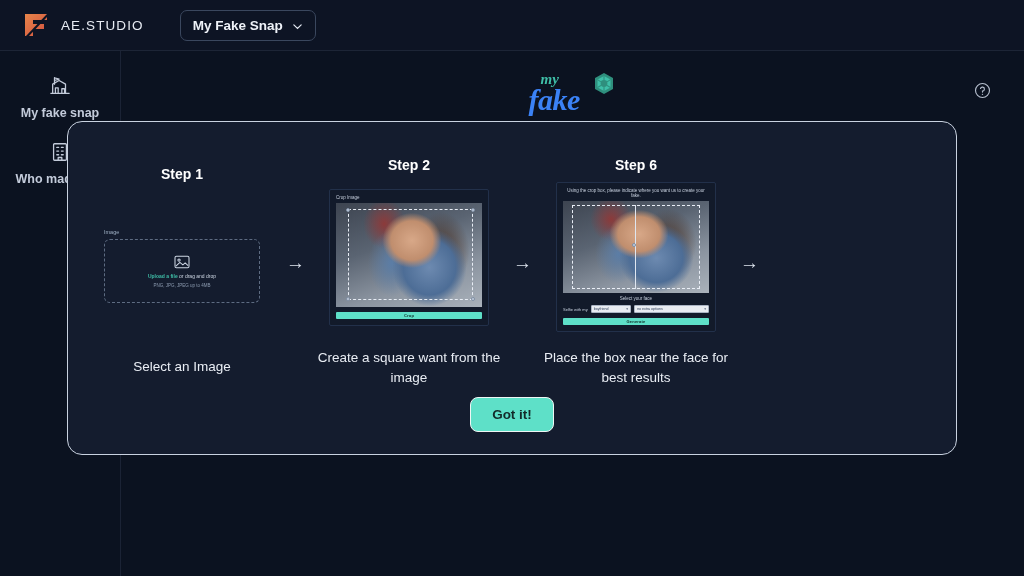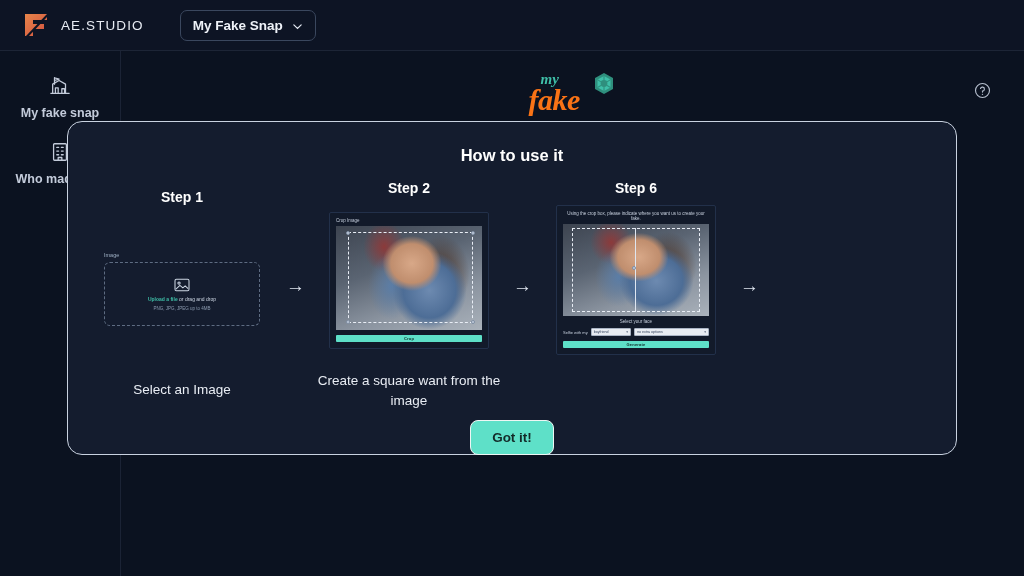--- a/index.html
+++ b/index.html
@@ -59,21 +59,21 @@
     position: absolute; top: 20px; left: 50%; transform: translateX(-50%);
     width: 92px; height: 48px;
   }
   .logo-my {
     position: absolute; left: 14px; top: 0px;
     color: #3fbfa8; font-size: 15px; font-style: italic;
     font-family: "Liberation Serif", serif; font-weight: bold;
   }
   .logo-fake {
     position: absolute; left: 2px; top: 12px;
-    color: #f97316; font-size: 30px; font-style: italic;
+    color: #3b82f6; font-size: 30px; font-style: italic;
     font-family: "Liberation Serif", serif; font-weight: bold;
     letter-spacing: -0.5px;
   }
   .logo-shutter { position: absolute; right: 2px; top: 0px; width: 26px; height: 26px; }
   .help-btn {
     position: absolute; top: 31px; right: 33px;
     width: 17px; height: 17px; cursor: pointer;
   }
 
   
@@ -275,21 +275,20 @@
       <svg width="17" height="17" viewBox="0 0 18 18" fill="none" stroke="#b6bfce" stroke-width="1.2">
         <circle cx="9" cy="9" r="7.4"></circle>
         <path d="M6.9 6.9 A2.1 2.1 0 1 1 9 9.6 V10.7" stroke-linecap="round"></path>
         <circle cx="9" cy="13.1" r="0.75" fill="#b6bfce" stroke="none"></circle>
       </svg>
     </span>
   </div>
 
   <div class="overlay">
     <div class="modal">
-      <div class="modal-title">How to use it</div>
 
       <div class="steps">
 
         <div class="step">
           <div class="step-h lower">Step 1</div>
           <div class="step-body">
             <div class="up-card">
               <div class="up-label">Image</div>
               <div class="up-box">
                 <span class="up-pic">
@@ -351,20 +350,21 @@
                   <span class="c">▾</span>
                 </div>
                 <div class="sel b">
                   <span>no extra options</span>
                   <span class="c">▾</span>
                 </div>
               </div>
               <div class="tbtn">Generate</div>
             </div>
           </div>
+          <div class="step-cap">Place the box near the face for best results</div>
         </div>
 
         <div class="arrow">→</div>
 
 
       </div>
 
       <div class="cta-wrap">
         <button class="cta">Got it!</button>
       </div>

